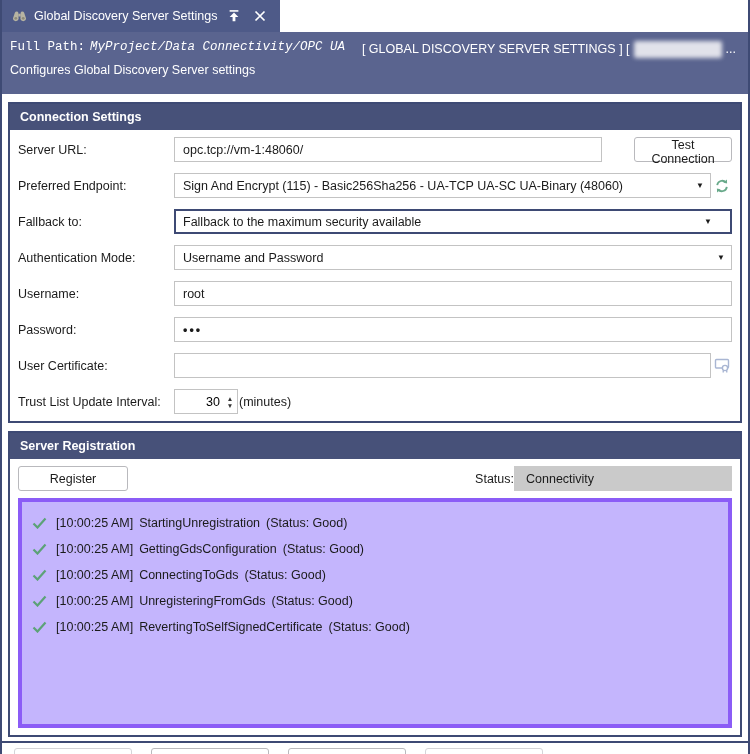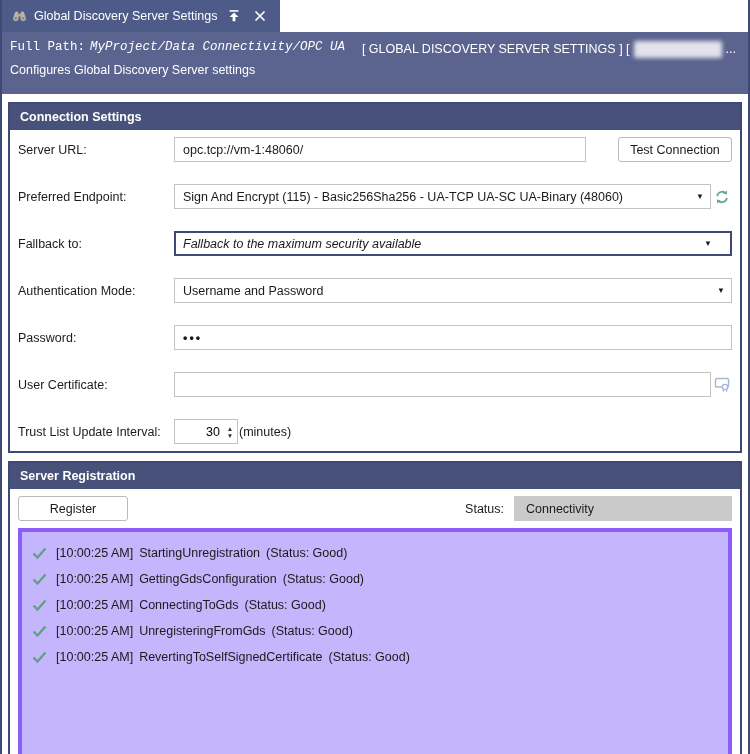--- a/index.html
+++ b/index.html
@@ -46,55 +46,55 @@
   
   .main { flex:1 1 auto; padding:8px 6px 0 6px; background:#fff; }
   .groupbox { border:2px solid var(--dark-border); background:#fff; }
   .groupbox + .groupbox { margin-top:8px; }
   .group-header {
     height:26px; background:var(--group-header-bg); color:#fff;
     font-weight:bold; display:flex; align-items:center; padding:0 10px;
   }
   .group-body { padding:7px 8px; }
   .form-row { display:flex; align-items:center; min-height:25px; }
-  .form-row + .form-row { margin-top:22px; }
+  .form-row + .form-row { margin-top:11px; }
   .form-label { flex:0 0 156px; padding-right:6px; }
   .field-area { flex:1 1 auto; display:flex; align-items:center; gap:1px; min-width:0; }
   .textbox {
     flex:1 1 auto; height:25px; border:1px solid var(--input-border);
     background:#fff; font:inherit; color:#1b1b1b; padding:0 8px; min-width:0;
   }
   .pw { letter-spacing:2px; font-weight:bold; }
   .combo {
     flex:1 1 auto; height:25px; border:1px solid var(--input-border);
     background:#fff; display:flex; align-items:center; padding:0 6px 0 8px;
     cursor:default; min-width:0;
   }
-  .combo.focused { border:2px solid var(--dark-border); padding:0 18px 0 7px;font-style:italic; }
+  .combo.focused { border:2px solid var(--dark-border); padding:0 18px 0 7px; }
   .combo-text { flex:1 1 auto; overflow:hidden; white-space:nowrap; text-overflow:ellipsis; }
   .caret { flex:0 0 auto; font-size:8px; color:#1b1b1b; margin-left:6px; }
   .iconbtn { flex:0 0 auto; display:flex; align-items:center; justify-content:center; width:20px; height:25px; cursor:pointer; }
   .btn {
     height:25px; background:#fff; border:1px solid #b9b9bd; border-radius:3px;
     font:inherit; color:#1b1b1b; padding:0 10px; cursor:pointer;
   }
   .btn:disabled { color:var(--disabled-text); border-color:#d4d4d8; cursor:default; }
-  .test-btn { flex:0 0 auto; width:114px;margin-left:31px; }
+  .test-btn { flex:0 0 auto; width:98px;margin-left:31px; }
   .spinbox {
     flex:0 0 auto; width:64px; height:25px; border:1px solid var(--input-border);
     display:flex; align-items:stretch;
   }
   .spin-value { flex:1 1 auto; border:0; font:inherit; text-align:right; padding-right:3px; width:40px; }
   .spinners { flex:0 0 14px; display:flex; flex-direction:column; justify-content:center; }
   .spin-arrow { font-size:6.5px; line-height:7px; text-align:center; color:#333; cursor:pointer; }
   .unit { flex:0 0 auto; }
   
   .reg-toprow { display:flex; align-items:center; }
   .register-btn { width:110px; }
-  .status-area { margin-left:auto; display:flex; align-items:center; gap:10px; }
+  .status-area { margin-left:auto; display:flex; align-items:center; }
   .status-box {
     width:218px; height:25px; background:var(--status-bg);
     display:flex; align-items:center; padding:0 12px; color:#1b1b1b;
   }
   .logbox {
     margin-top:7px; height:230px; border:4px solid #8b5cf6; background:#c4b5fd;
     overflow:auto; padding:8px 0 0 0;
   }
   .log-row { display:flex; align-items:center; gap:9px; padding:0 10px; height:26px; }
   .log-check { flex:0 0 auto; display:flex; align-items:center; }
@@ -200,20 +200,26 @@
         <div class="form-row">
           <span class="form-label">Authentication Mode:</span>
           <span class="field-area">
             <span class="combo">
               <span class="combo-text">Username and Password</span>
               <span class="caret">▼</span>
             </span>
           </span>
         </div>
 
+        <div class="form-row">
+          <span class="form-label">Username:</span>
+          <span class="field-area">
+            <input class="textbox" type="text" value="root" style="">
+          </span>
+        </div>
 
         <div class="form-row">
           <span class="form-label">Password:</span>
           <span class="field-area">
             <input class="textbox pw" type="text" value="•••" style="">
           </span>
         </div>
 
         <div class="form-row">
           <span class="form-label">User Certificate:</span>

